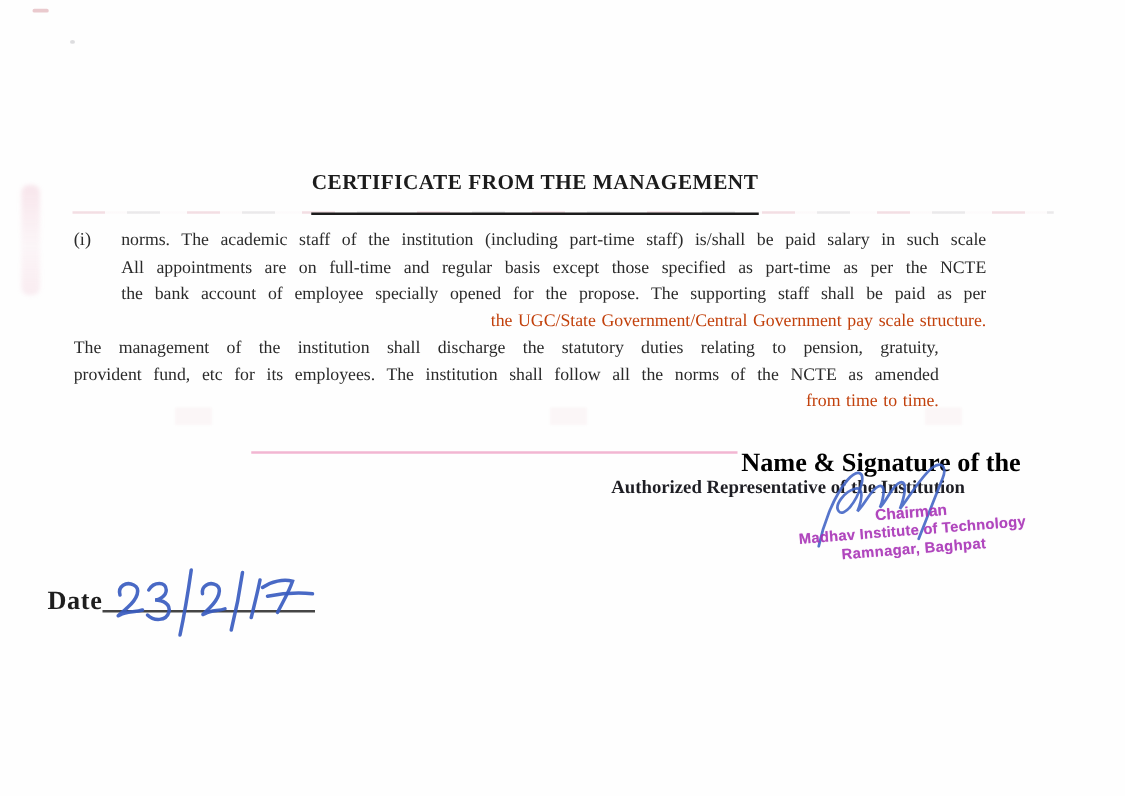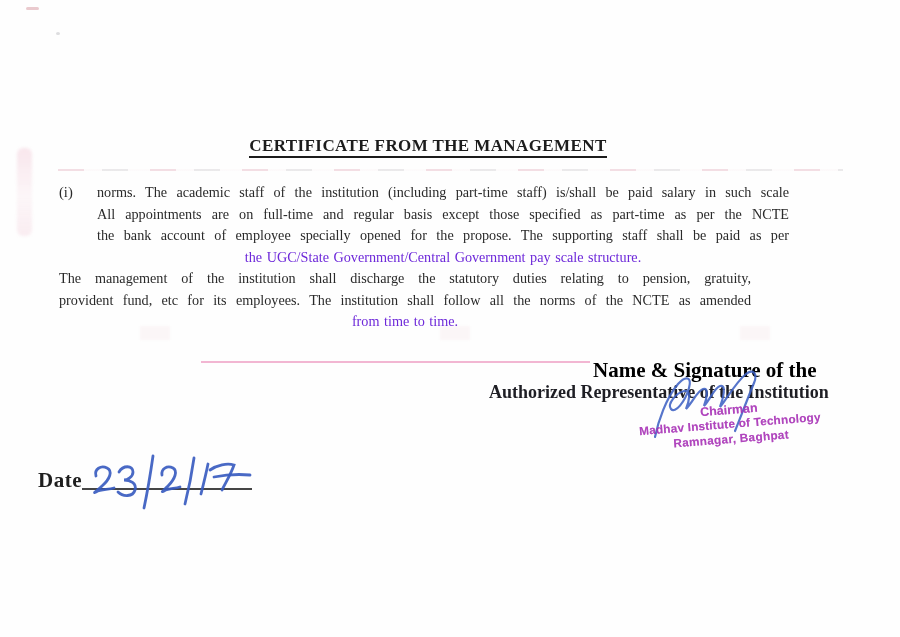--- a/index.html
+++ b/index.html
@@ -32,48 +32,48 @@
   
   .title{
     position:absolute;left:0;top:136px;width:856px;
     text-align:center;
   }
   .title span{
     display:inline-block;
     font-weight:bold;font-size:17px;letter-spacing:0.4px;
     color:#1c1c1c;
     border-bottom:2.2px solid #1c1c1c;
-    padding-bottom:0;
+    padding-bottom:14px;
   }
   
   .body-block{position:absolute;left:59px;top:182px;width:730px;}
   .clause{display:grid;grid-template-columns:38px 692px;}
   .marker{font-size:14.6px;line-height:21.5px;color:#2a2a2a;}
   .ptext{width:692px;}
   .jline{
     font-size:14.2px;line-height:21.5px;color:#2a2a2a;
     text-align:justify;text-align-last:justify;
     white-space:nowrap;word-spacing:1px;
   }
   .jlast{
-    font-size:14.2px;line-height:21.5px;color:#6d28d9;
-    text-align:center;white-space:nowrap;word-spacing:1px;
+    font-size:14.2px;line-height:21.5px;color:#c2410c;
+    text-align:right;white-space:nowrap;word-spacing:1px;
   }
   
   .sig-rule{
     position:absolute;left:201px;top:361px;width:389px;height:2px;
     background:#f2b6d2;
   }
   .sig-line1{
     position:absolute;left:593px;top:358px;
     font-weight:bold;font-size:21px;color:#000000;white-space:nowrap;
   }
   .sig-line2{
     position:absolute;left:489px;top:382px;
-    font-weight:bold;font-size:18px;color:#1e1e24;white-space:nowrap;
+    font-weight:bold;font-size:15px;color:#1e1e24;white-space:nowrap;
   }
   .signature-svg{position:absolute;left:642px;top:364px;}
   .signature-svg path{stroke:#3f62c4;stroke-width:2.2;fill:none;stroke-linecap:round;opacity:0.88;}
   
   .stamp{
     position:absolute;left:630px;top:403px;width:200px;
     transform:rotate(-4.5deg);transform-origin:50% 50%;
     text-align:center;color:#a62db5;opacity:0.88;
     font-family:"Liberation Sans", sans-serif;
     text-shadow:0 0 0.6px rgba(166,45,181,0.55);

